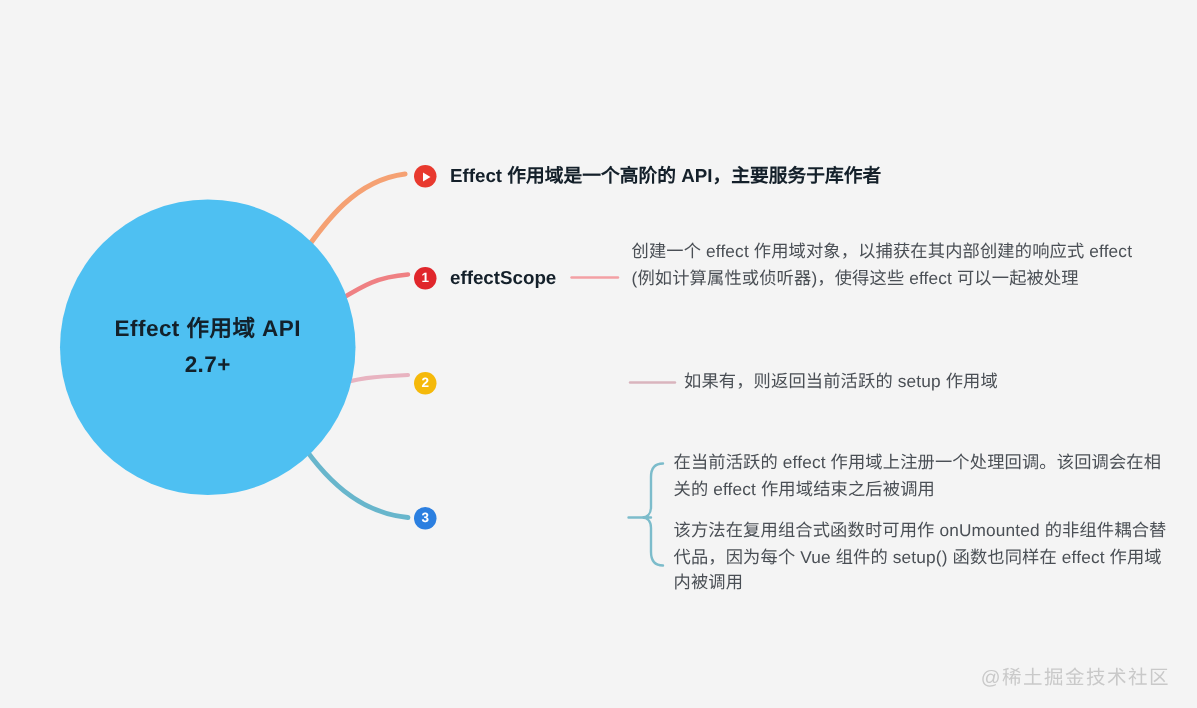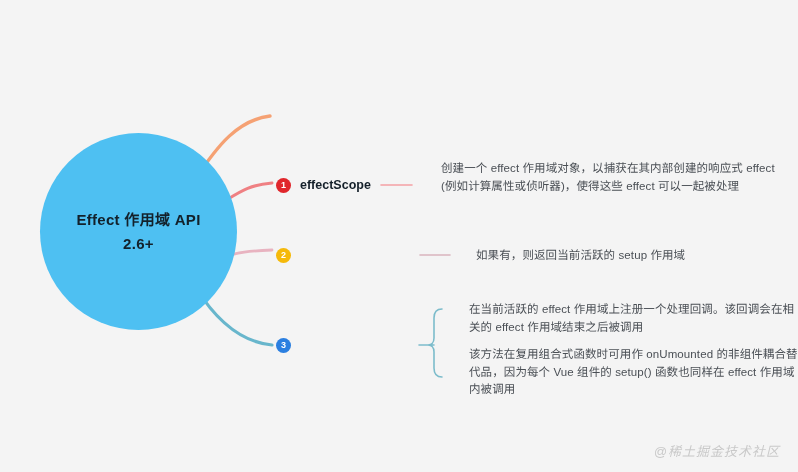--- a/index.html
+++ b/index.html
@@ -93,36 +93,34 @@
     white-space: nowrap;
   }
 
   
   .leaf {
     position: absolute;
     color: #4a4f55;
     font-size: 11.5px;
     line-height: 17.5px;
     letter-spacing: .1px;
-    margin-left: 20px;
   }
   .leaf.short {
     white-space: nowrap;
   }
 
   
   .watermark {
     position: absolute;
     right: 18px;
     bottom: 12px;
     color: #c9c9c9;
     font-size: 13px;
     letter-spacing: 1px;
     user-select: none;
-    font-style: italic;
   }
 </style>
 </head>
 <body style="background: rgb(244, 244, 244);">
 
 <div id="canvas" style="background: rgb(244, 244, 244);">
 
   <svg id="wires" viewBox="0 0 798 472" xmlns="http://www.w3.org/2000/svg">
 
     <path d="M 196 178 C 218 145, 238 120, 270 116" fill="none" stroke="#f5a173" stroke-width="3.4" stroke-linecap="round"></path>
@@ -142,23 +140,27 @@
              M 434 318 C 434 312, 437 309, 442 309
              M 434 318 L 434 338
              M 434 338 C 434 343, 431 345, 428 345
              M 434 352 C 434 347, 431 345, 428 345
              M 434 352 L 434 368
              M 434 368 C 434 374, 437 377, 442 377" fill="none" stroke="#7cbccb" stroke-width="1.6" stroke-linecap="round"></path>
   </svg>
 
   <div class="center-node" style="background: rgb(78, 192, 242);">
     <div class="line">Effect 作用域 API</div>
-    <div class="line">2.6+</div>
+    <div class="line">2.7+</div>
   </div>
 
+  <div class="branch" style="left:276px; top:108px;">
+    <div class="badge glyph" style="background:#e8392e;"></div>
+    <div class="branch-label">Effect 作用域是一个高阶的 API，主要服务于库作者</div>
+  </div>
 
   <div class="branch" style="left:276px; top:176px;">
     <div class="badge" style="background:#e0262b;">1</div>
     <div class="branch-label">effectScope</div>
   </div>
   <div class="leaf" style="left:421px; top:160px; width:350px;">创建一个 effect 作用域对象，以捕获在其内部创建的响应式 effect (例如计算属性或侦听器)，使得这些 effect 可以一起被处理</div>
 
   <div class="branch" style="left:276px; top:246px;">
     <div class="badge" style="background:#f5b90a;">2</div>
   </div>

